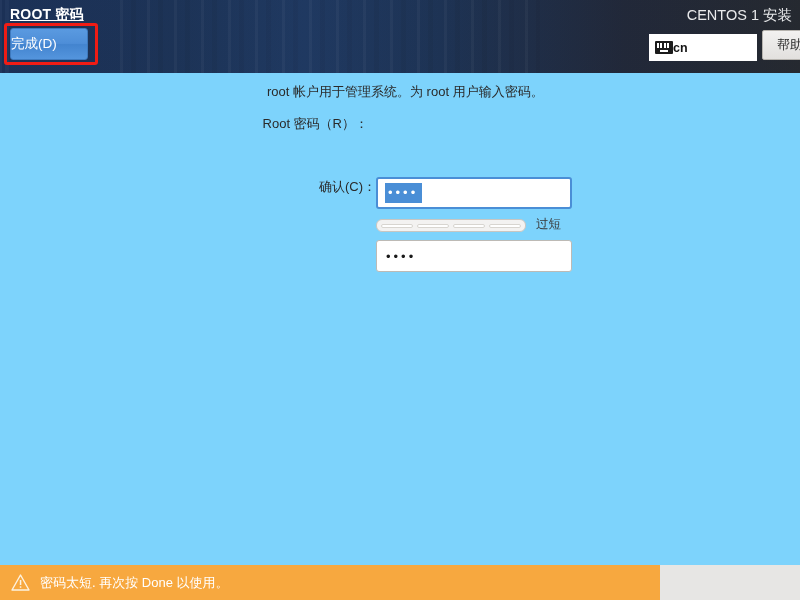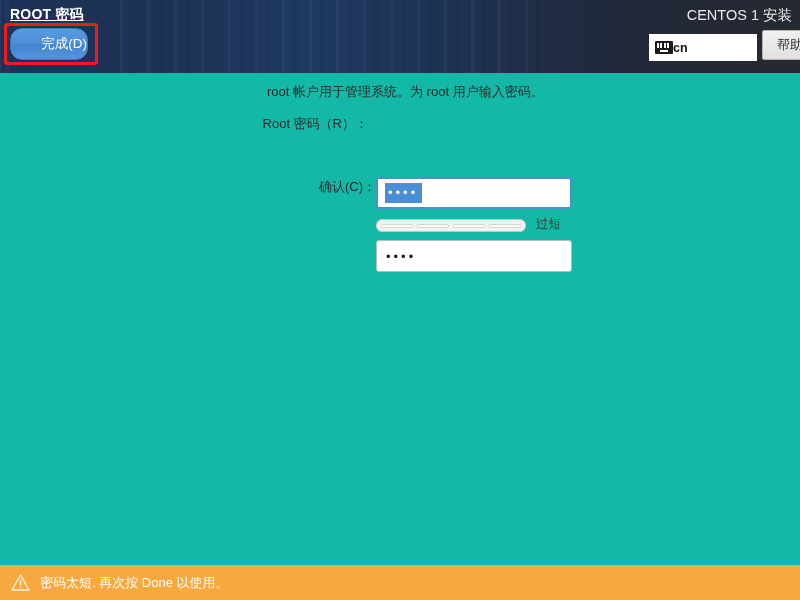--- a/index.html
+++ b/index.html
@@ -62,25 +62,25 @@
     width: 94px; height: 42px;
     border: 3px solid #f01c15;
     border-radius: 3px;
   }
   #done-button {
     position: absolute;
     left: 10px; top: 28px;
     width: 78px; height: 32px;
     background: linear-gradient(180deg, #5a9ae0 0%, #4e8ed8 48%, #4384cf 52%, #5495dd 100%);
     border: 1px solid #3e79bd;
-    border-radius: 12px;
+    border-radius: 3px;
     color: #ffffff;
     font-size: 13.5px;
     line-height: 30px;
-    text-align: right;
+    text-align: left;
     white-space: nowrap;
     cursor: pointer;
   }
 
   #product-title {
     position: absolute;
     right: 8px; top: 6px;
     color: #e9eaec;
     font-size: 14.5px;
     white-space: nowrap;
@@ -138,21 +138,21 @@
     text-align: center;
     white-space: nowrap;
     cursor: pointer;
   }
 
   
   #main {
     position: absolute;
     left: 0; top: 73px;
     width: 800px; height: 492px;
-    background: #14b8a6;
+    background: #7dd3fc;
   }
 
   #description {
     position: absolute;
     left: 267px; top: 10px;
     font-size: 13px;
     color: #2a2a2a;
     white-space: nowrap;
   }
 
@@ -226,21 +226,21 @@
     font-size: 12.5px;
     font-weight: normal;
     color: #3a3a3a;
     white-space: nowrap;
   }
 
   
   #footer {
     position: absolute;
     left: 0; top: 565px;
-    width: 800px; height: 35px;
+    width: 660px; height: 35px;
     background: #f7a83f;
   }
   #warning-icon {
     position: absolute;
     left: 11px; top: 9px;
     width: 19px; height: 17px;
   }
   #warning-text {
     position: absolute;
     left: 40px; top: 9px;

